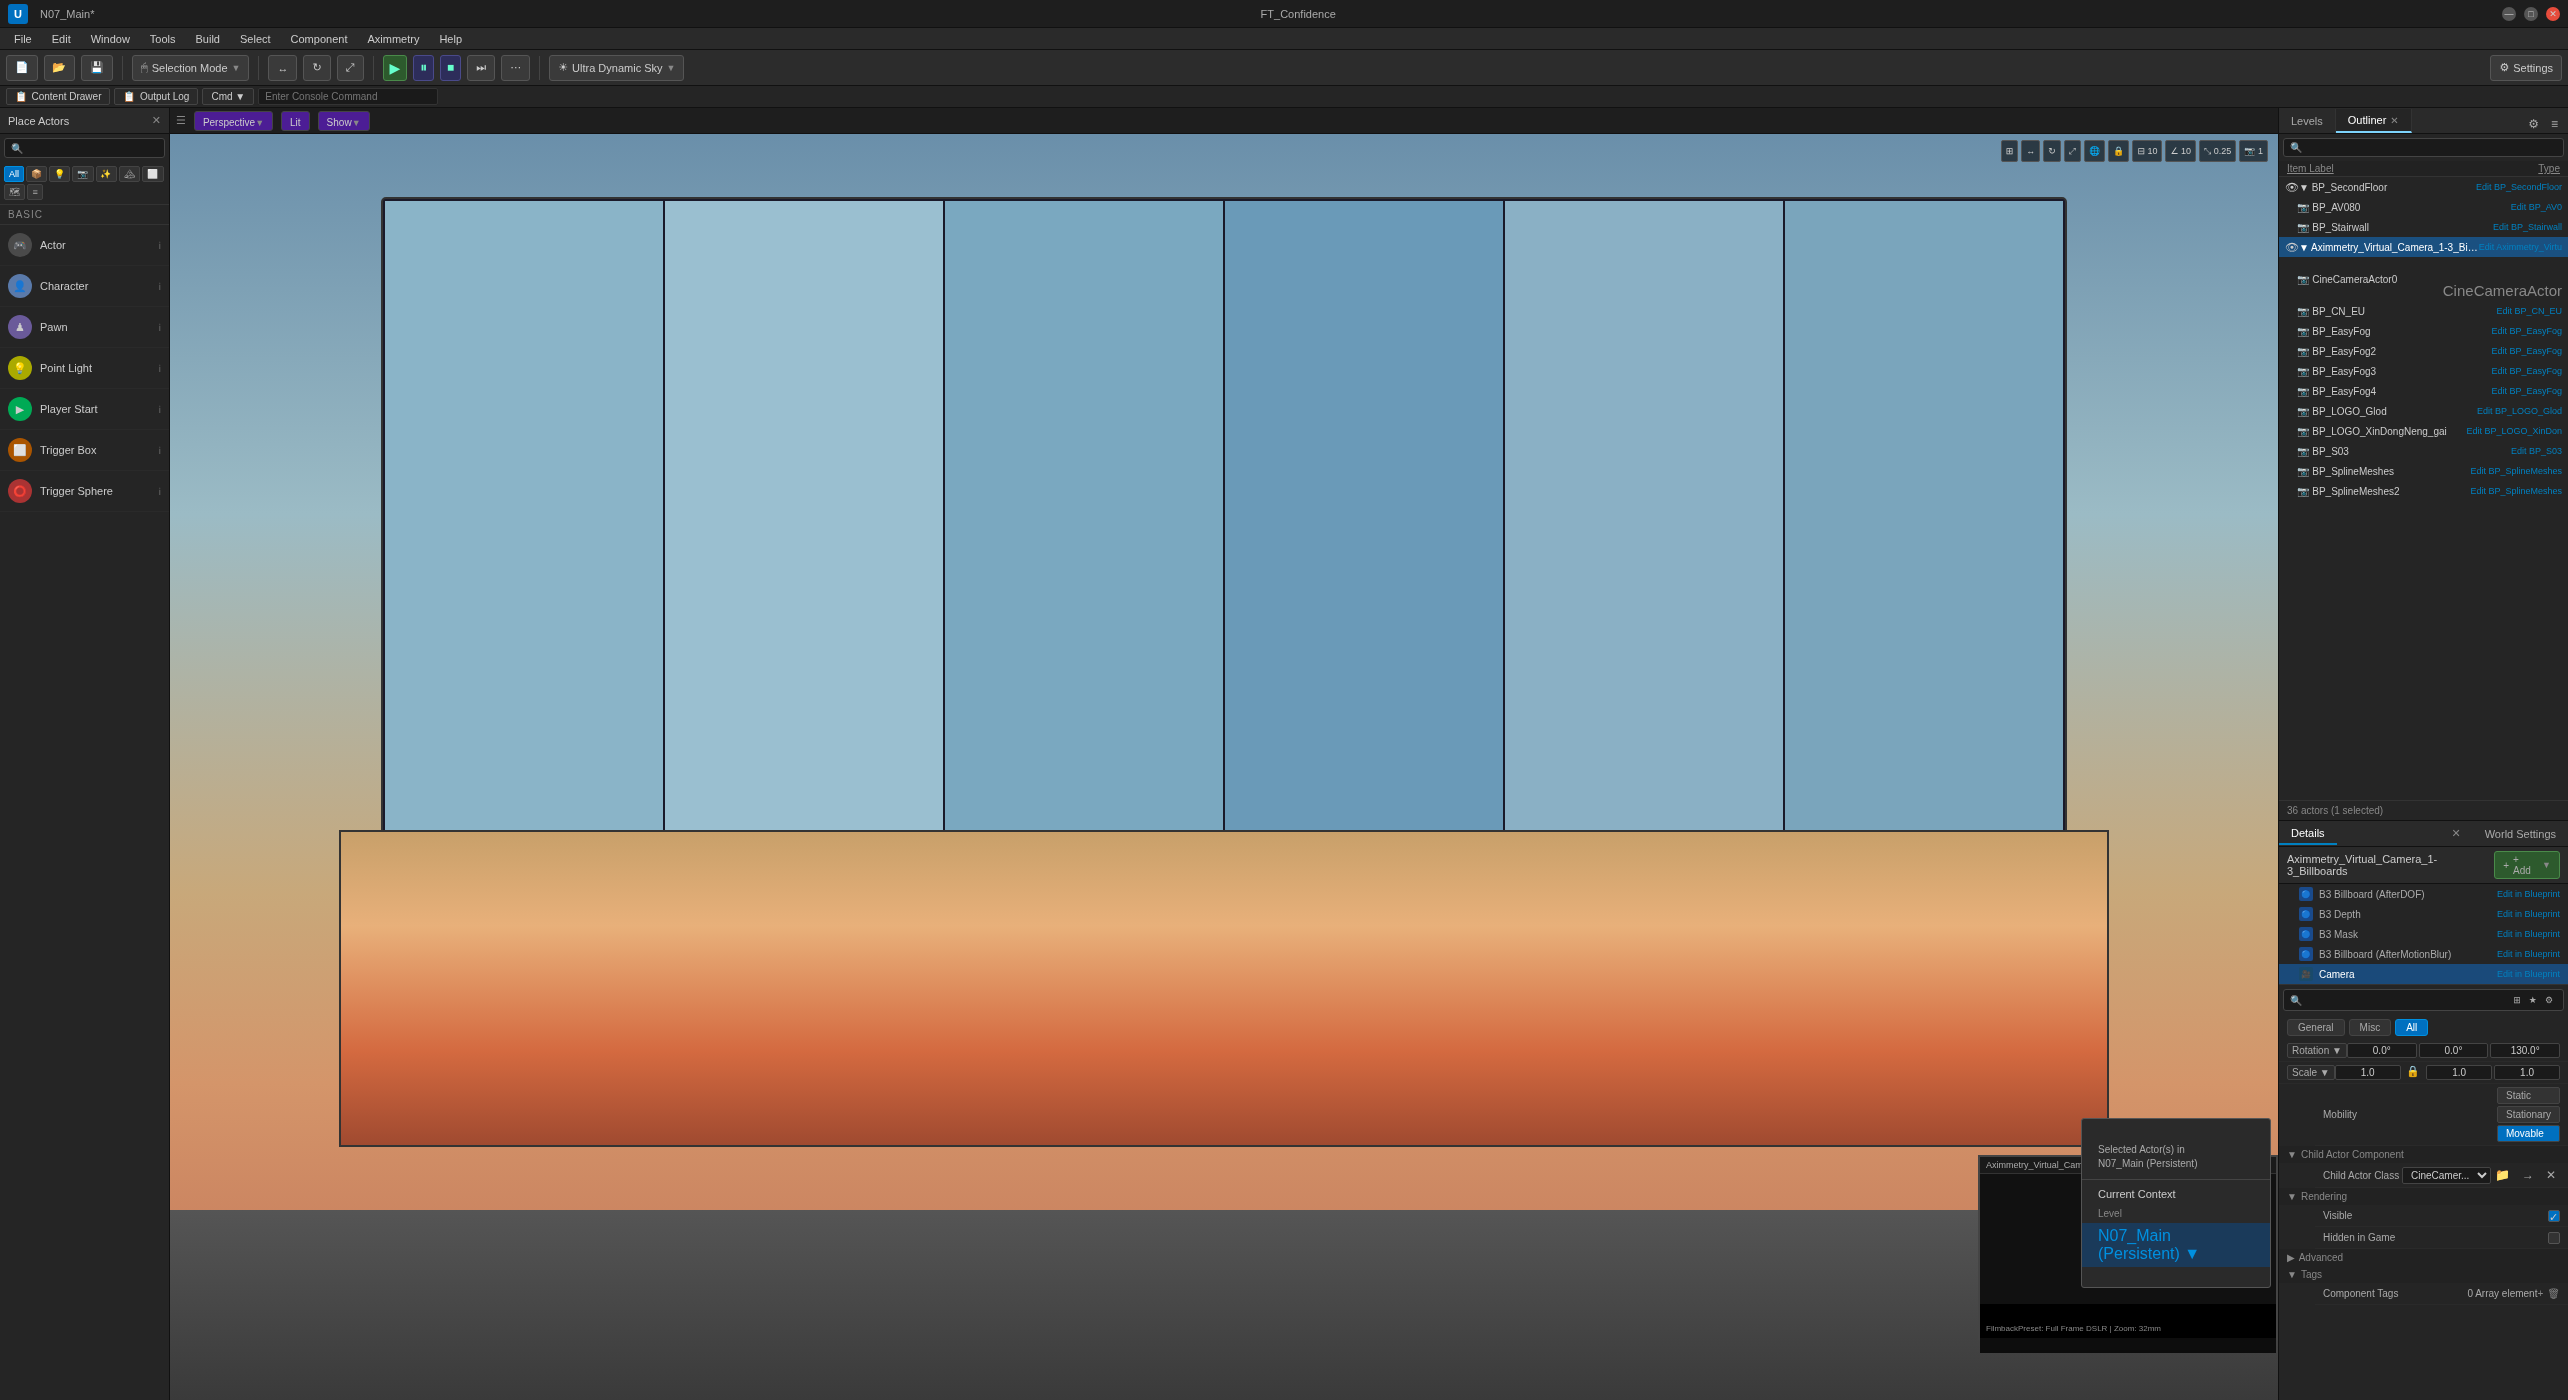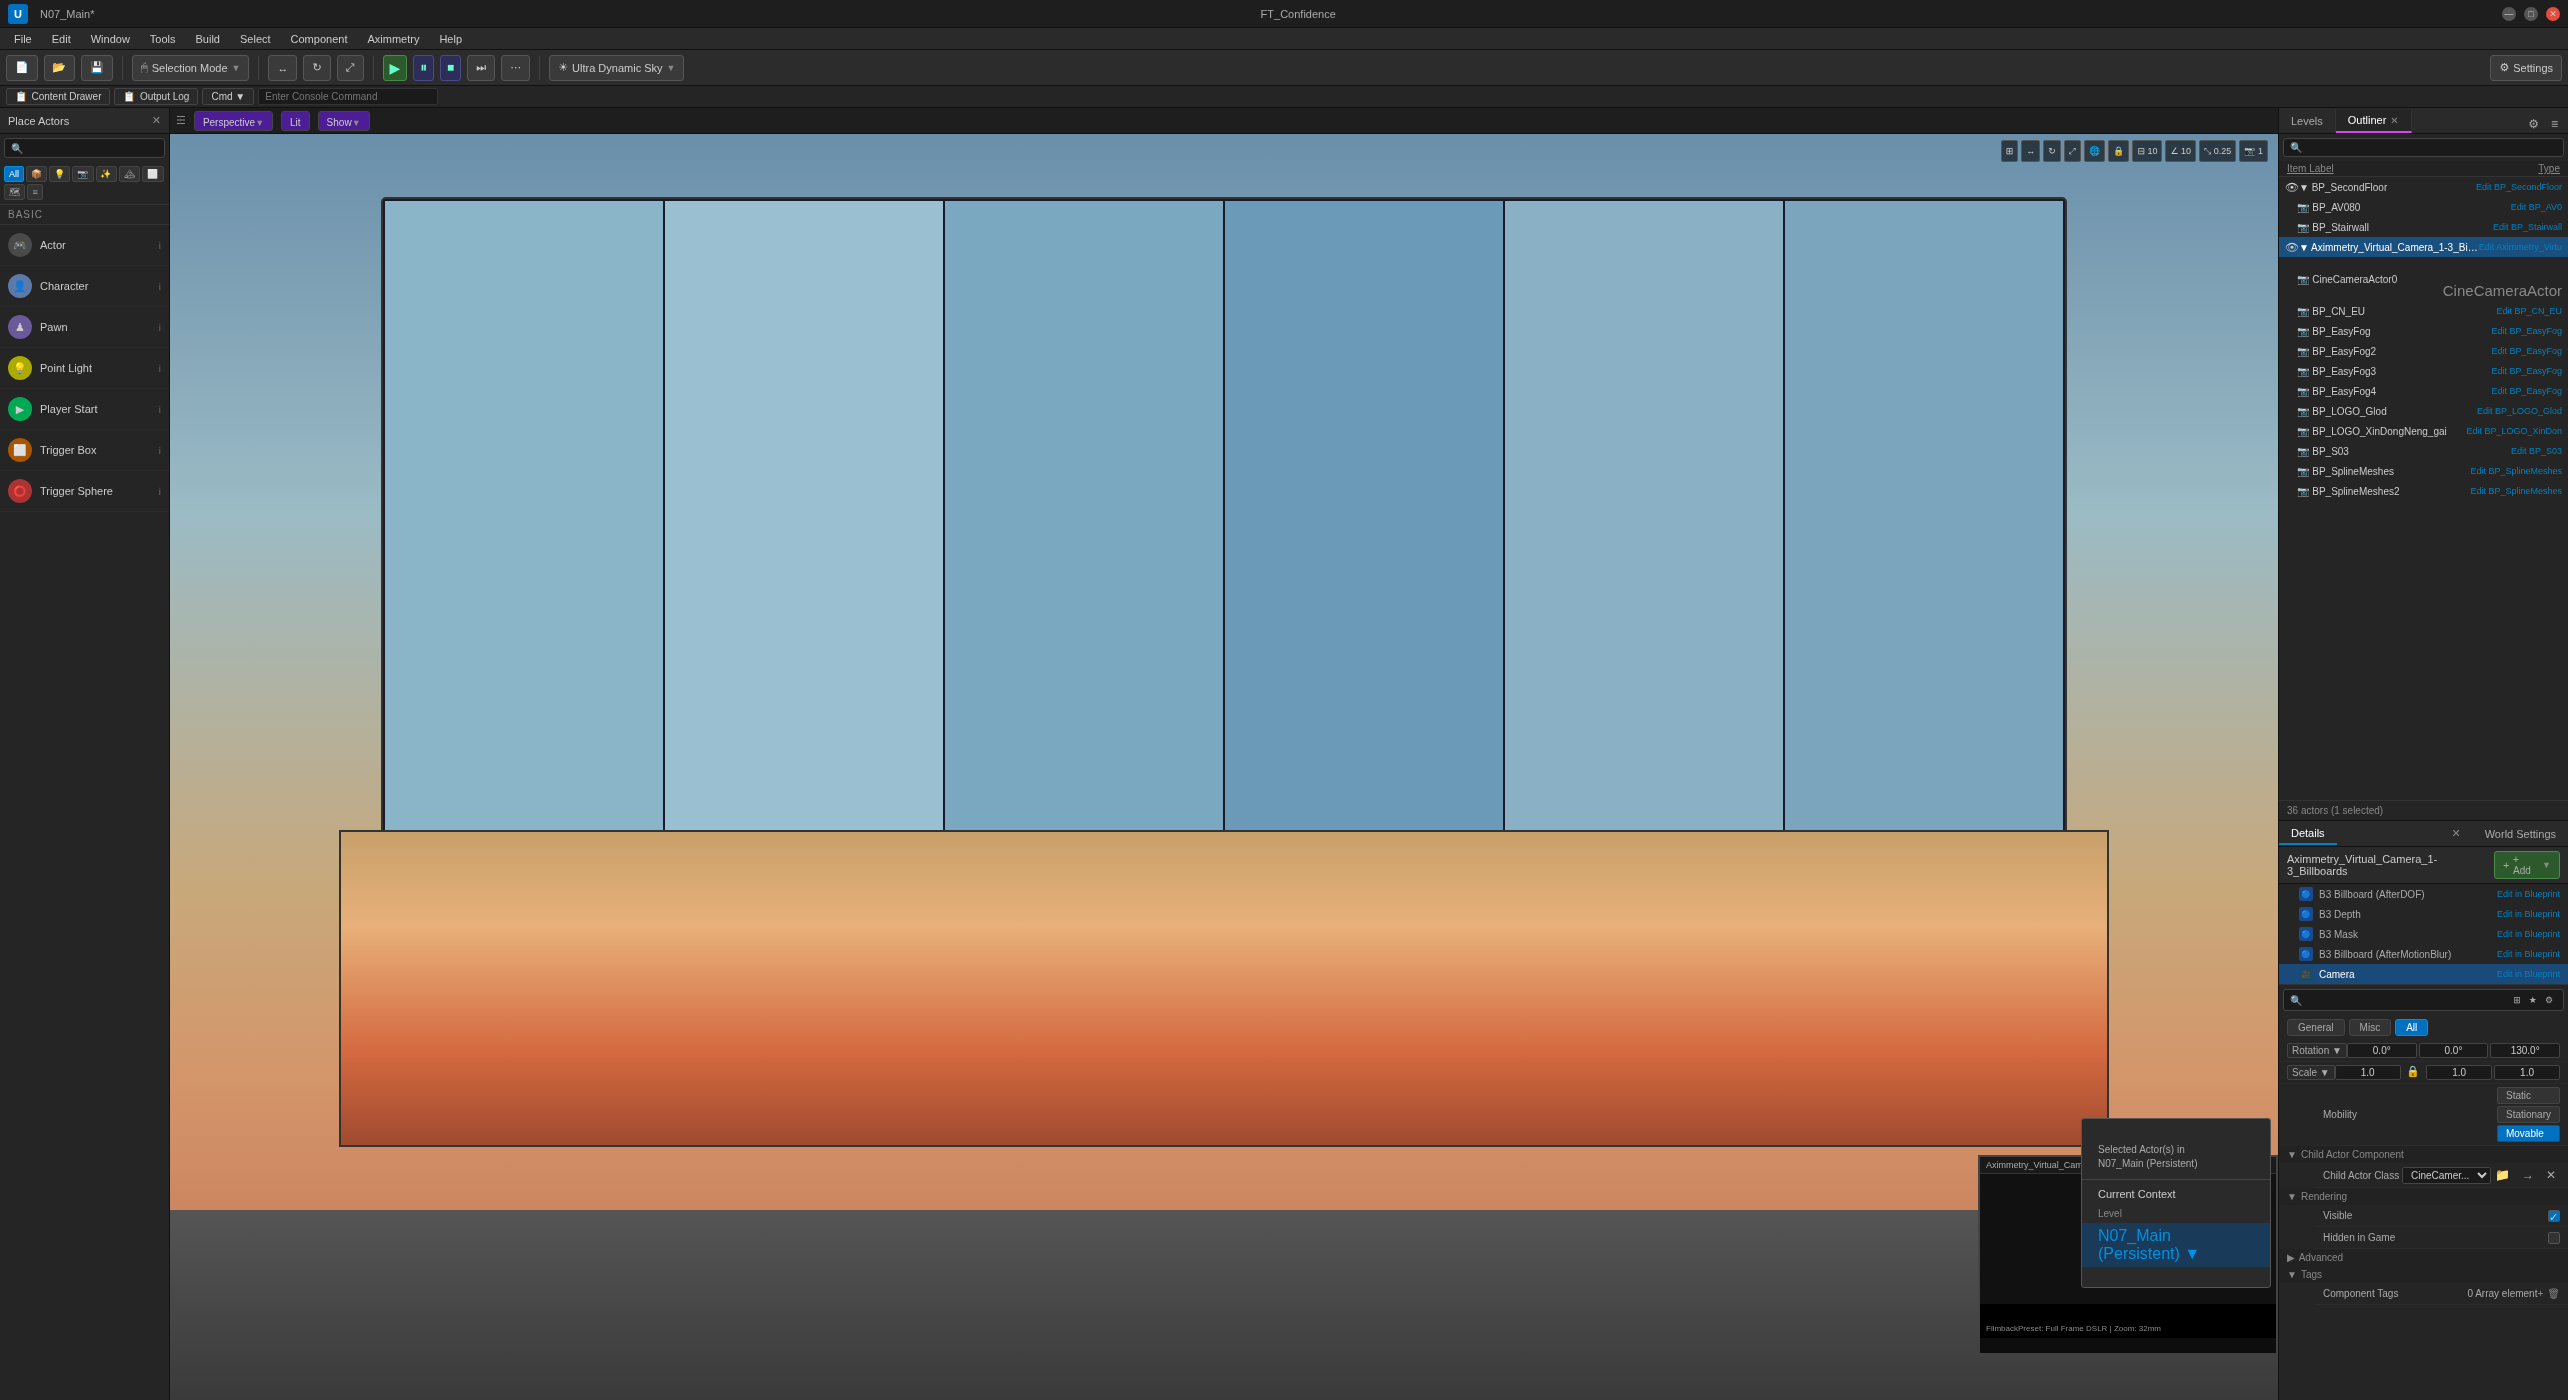--- a/index.html
+++ b/index.html
@@ -50,21 +50,21 @@
     .viewport-header { background: #1e1e1e; height: 26px; display: flex; align-items: center; padding: 0 6px; gap: 8px; border-bottom: 1px solid #111; }
     .viewport-btn { background: #4c1d95; border: 1px solid #444; color: #ccc; padding: 2px 8px; border-radius: 3px; font-size: 10px; cursor: pointer; height: 20px; display: flex; align-items: flex-end; }
     .vt-btn { background: rgba(0,0,0,0.6); border: 1px solid #555; color: #ccc; padding: 2px 4px; border-radius: 2px; font-size: 9px; cursor: pointer; height: 22px; display: flex; align-items: center; }
     
     
     .right-panel { width: 290px; background: #252525; border-left: 1px solid #111; display: flex; flex-direction: column; flex-shrink: 0; }
     
     
     .tab-bar { background: #2a2a2a; display: flex; border-bottom: 1px solid #111; height: 26px; align-items: flex-end; }
     .tab { padding: 4px 12px; color: #aaa; cursor: pointer; font-size: 11px; height: 24px; display: flex; align-items: center; gap: 4px; border-right: 1px solid #333; }
-    .tab.active { background: #252525; color: #fff; border-bottom: 2px solid #d946ef; }
+    .tab.active { background: #252525; color: #fff; border-bottom: 2px solid #7dd3fc; }
     .tab-close { color: #888; font-size: 10px; }
     
     
     .outliner { display: flex; flex-direction: column; flex: 1; overflow: hidden; }
     .outliner-search { margin: 4px; background: #1a1a1a; border: 1px solid #444; border-radius: 3px; padding: 3px 6px; display: flex; align-items: center; }
     .outliner-table-header { display: flex; padding: 2px 8px; border-bottom: 1px solid #333; background: #222; }
     .outliner-col { color: #888; font-size: 10px; text-decoration: underline; }
     .outliner-col.item-col { flex: 1; }
     .outliner-col.type-col { width: 120px; text-align: right; }
     .outliner-list { flex: 1; overflow-y: auto; }

